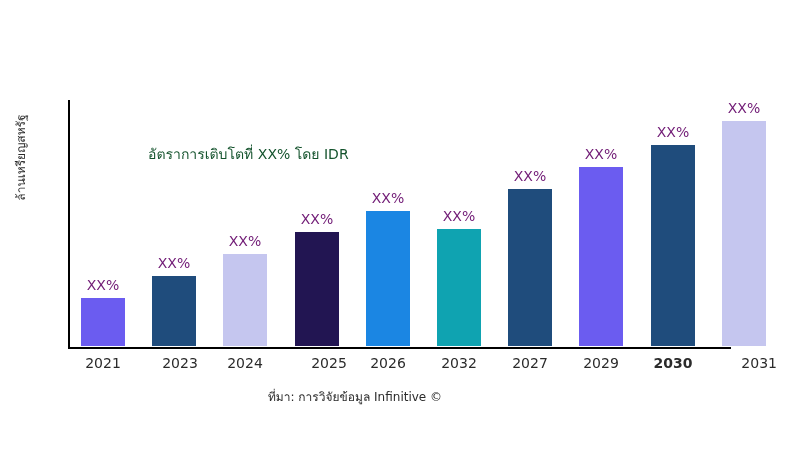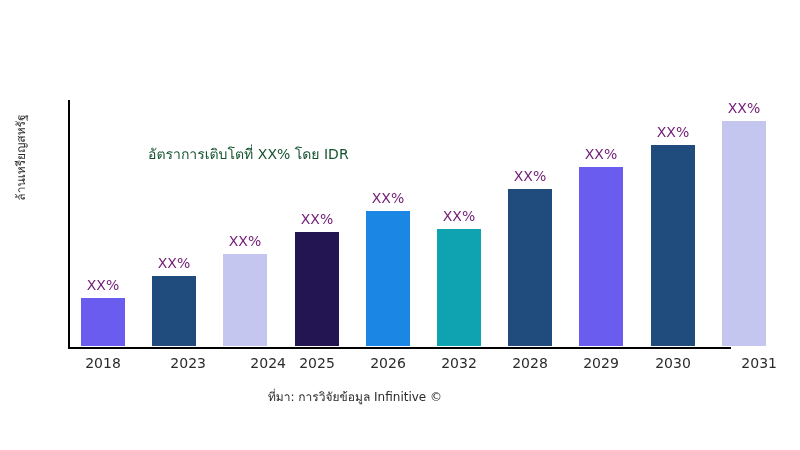--- a/index.html
+++ b/index.html
@@ -185,27 +185,27 @@
       <div class="bar-slot" style="left: 643px;">
         <div class="bar-rect" title="2031" style="height: 225px; background: rgb(197, 198, 239);"></div>
         <div class="bar-value-label" style="bottom: 230px;">XX%</div>
       </div>
     </div>
 
   <div id="growth-annotation">อัตราการเติบโตที่ XX% โดย IDR</div>
 
   <div id="x-tick-labels">
 
-  <div class="x-tick" style="left: 2px;">2018</div>
-      <div class="x-tick" style="left: 72px; text-align: right;">2023</div>
-      <div class="x-tick" style="left: 152px; text-align: right;">2024</div>
-      <div class="x-tick" style="left: 216px;">2025</div>
+  <div class="x-tick" style="left: 2px;">2021</div>
+      <div class="x-tick" style="left: 79px;">2023</div>
+      <div class="x-tick" style="left: 144px;">2024</div>
+      <div class="x-tick" style="left: 228px;">2025</div>
       <div class="x-tick" style="left: 287px;">2026</div>
       <div class="x-tick" style="left: 358px;">2032</div>
-      <div class="x-tick" style="left: 429px;">2028</div>
+      <div class="x-tick" style="left: 429px;">2027</div>
       <div class="x-tick" style="left: 500px;">2029</div>
-      <div class="x-tick" style="left: 572px;">2030</div>
+      <div class="x-tick" style="left: 572px; font-weight: bold;">2030</div>
       <div class="x-tick" style="left: 643px; text-align: right;">2031</div>
     </div>
 
   <div id="source-note">ที่มา: การวิจัยข้อมูล Infinitive ©</div>
 
 </div>
 
 </body></html>

